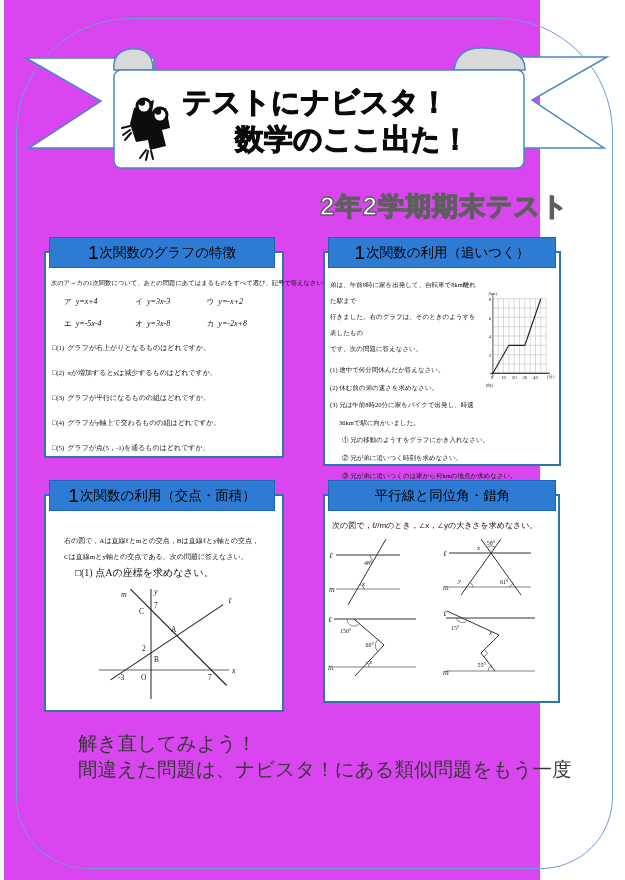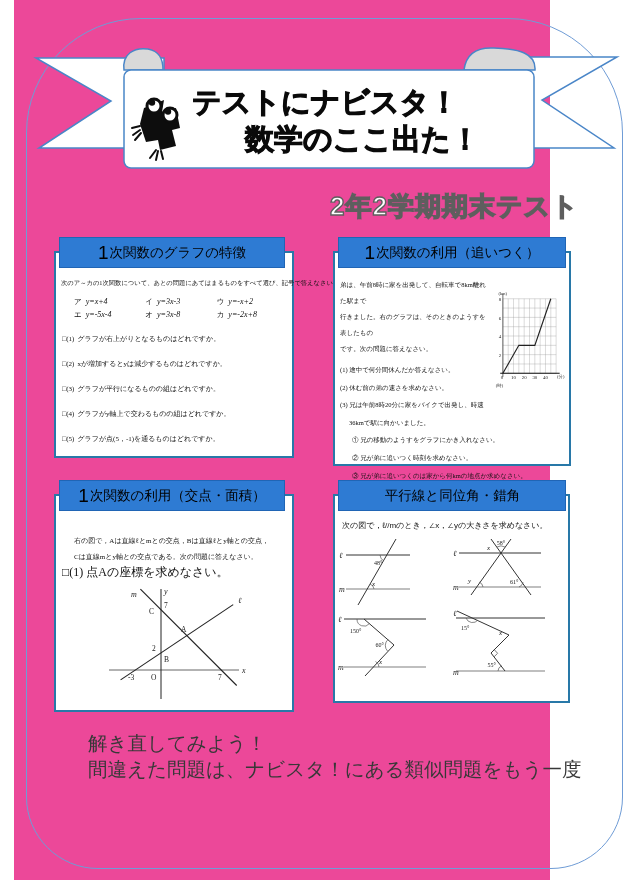--- a/index.html
+++ b/index.html
@@ -1,49 +1,49 @@
 <!DOCTYPE html>
 <html><head>
 <meta charset="utf-8">
 <style>
   html,body{margin:0;padding:0;background:#fff;}
   body{width:625px;height:880px;position:relative;font-family:"Liberation Sans",sans-serif;overflow:hidden;}
-  .page{position:absolute;left:14px;top:0;width:536px;height:880px;background:#ec4899;}
+  .page{position:absolute;left:4px;top:0;width:536px;height:880px;background:#d946ef;}
   .outer-border{position:absolute;left:12px;top:18px;width:595px;height:849px;
     border:1.5px solid #6f9cd6;border-radius:115px 115px 72px 72px;z-index:0;}
   .ribbon{position:absolute;left:0;top:0;z-index:2;}
   .title{position:absolute;left:178px;top:84px;z-index:3;font-weight:bold;font-size:29px;
     line-height:37px;color:#0a0a0a;-webkit-text-stroke:1px #0a0a0a;white-space:nowrap;}
   .title .t2{margin-left:53px;}
   .subtitle{position:absolute;left:316px;top:189px;z-index:3;font-size:26px;font-weight:bold;
     letter-spacing:1px;color:#fdfdfd;-webkit-text-stroke:1.4px #5e5e5e;white-space:nowrap;}
   .panel{position:absolute;z-index:1;}
   .panel-body{position:absolute;left:0;top:0;right:0;bottom:0;background:#fff;border:2px solid #2878a8;box-sizing:border-box;}
   .panel-header{position:absolute;top:-14px;height:31px;background:#2e7bd3;border:1px solid #2065b5;
     display:flex;align-items:center;justify-content:center;font-size:13.5px;color:#000;z-index:4;box-sizing:border-box;white-space:nowrap;}
   .panel-header .hnum{font-size:19px;margin-right:1px;}
   
   .p1-intro{font-family:"Liberation Serif",serif;font-size:6.3px;padding:26px 4px 0 5px;white-space:nowrap;color:#111;}
-  .eq-grid{display:grid;grid-template-columns:1fr 1fr 1fr;row-gap:3px;padding:9px 4px 2px 18px;
+  .eq-grid{display:grid;grid-template-columns:1fr 1fr 1fr;row-gap:12px;padding:9px 4px 2px 18px;
     font-family:"Liberation Serif",serif;font-size:7.5px;color:#111;}
   .eq i{font-style:italic;margin-left:4px;font-size:8px;}
   .qlist{padding:5px 4px 0 6px;}
   .q{font-family:"Liberation Serif",serif;font-size:7px;line-height:25px;white-space:nowrap;color:#111;}
   .q .qno{margin-right:3px;}
   
   .p2-flex{display:flex;padding:24px 2px 0 5px;}
   .p2-left{width:152px;font-family:"Liberation Serif",serif;font-size:6.5px;color:#111;}
   .p2-intro{line-height:16px;}
   .p2q{line-height:17.5px;white-space:nowrap;}
   .p2q.wrap{white-space:normal;padding-left:9px;text-indent:-9px;}
   .p2-sub{padding-left:12px;line-height:18px;white-space:nowrap;}
   .p2-graph{margin:6px 2px 0 2px;}
   
   .p3-intro{font-family:"Liberation Serif",serif;font-size:7px;line-height:15.5px;padding:38px 6px 0 18px;color:#111;}
-  .p3-q{font-family:"Liberation Serif",serif;font-size:12px;line-height:15.5px;padding:0 6px 0 6px;color:#111;}
+  .p3-q{font-family:"Liberation Serif",serif;font-size:10px;line-height:15.5px;padding:0 6px 0 17px;color:#111;margin-left:12px;}
   .p3-svg{display:block;margin:4px auto 0 auto;}
   
   .p4-intro{font-size:8px;padding:24px 20px 2px 7px;white-space:nowrap;color:#111;}
   .d-grid{display:grid;grid-template-columns:1fr 1fr;padding:4px 0 0 3px;}
   
   .footer{position:absolute;left:74px;top:731px;z-index:1;font-size:19.5px;line-height:25.5px;color:#383838;white-space:nowrap;}
   
   text{fill:#222;}
   .lab{font-family:"Liberation Serif",serif;font-style:italic;font-size:8px;}
   .lab7{font-family:"Liberation Serif",serif;font-style:italic;font-size:7px;}

